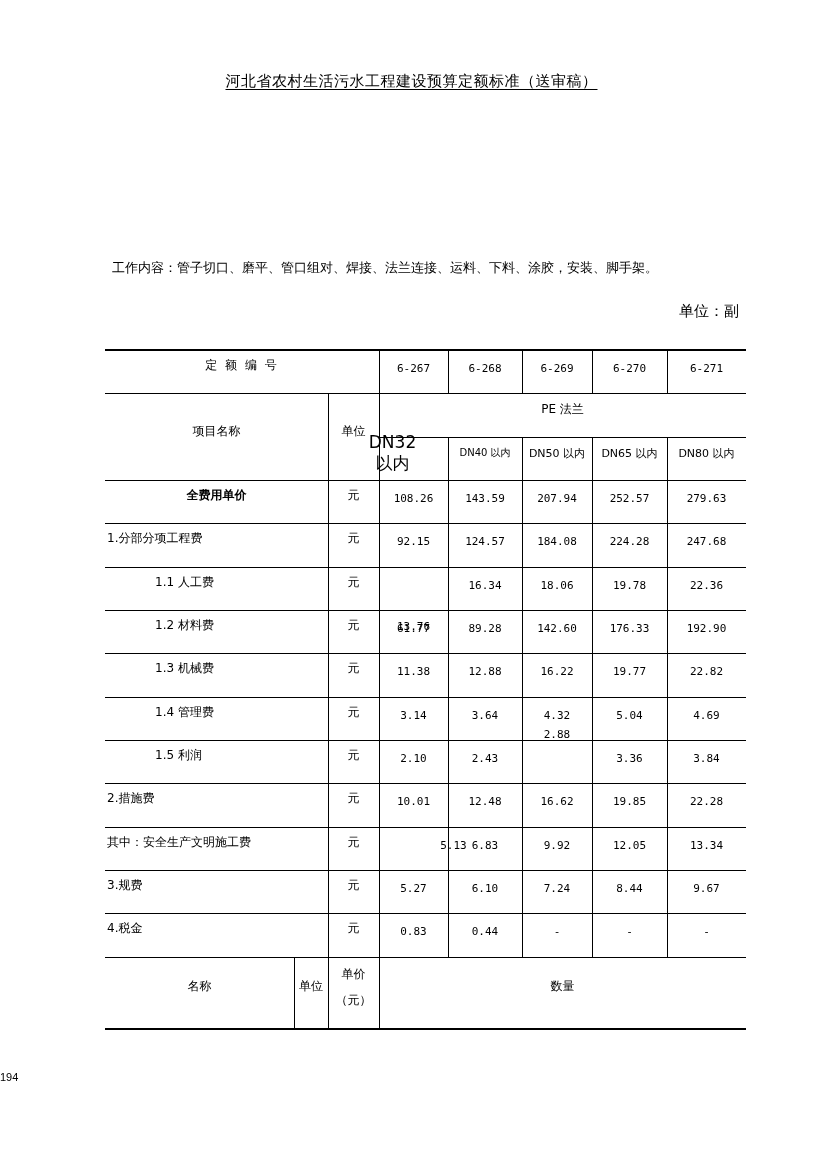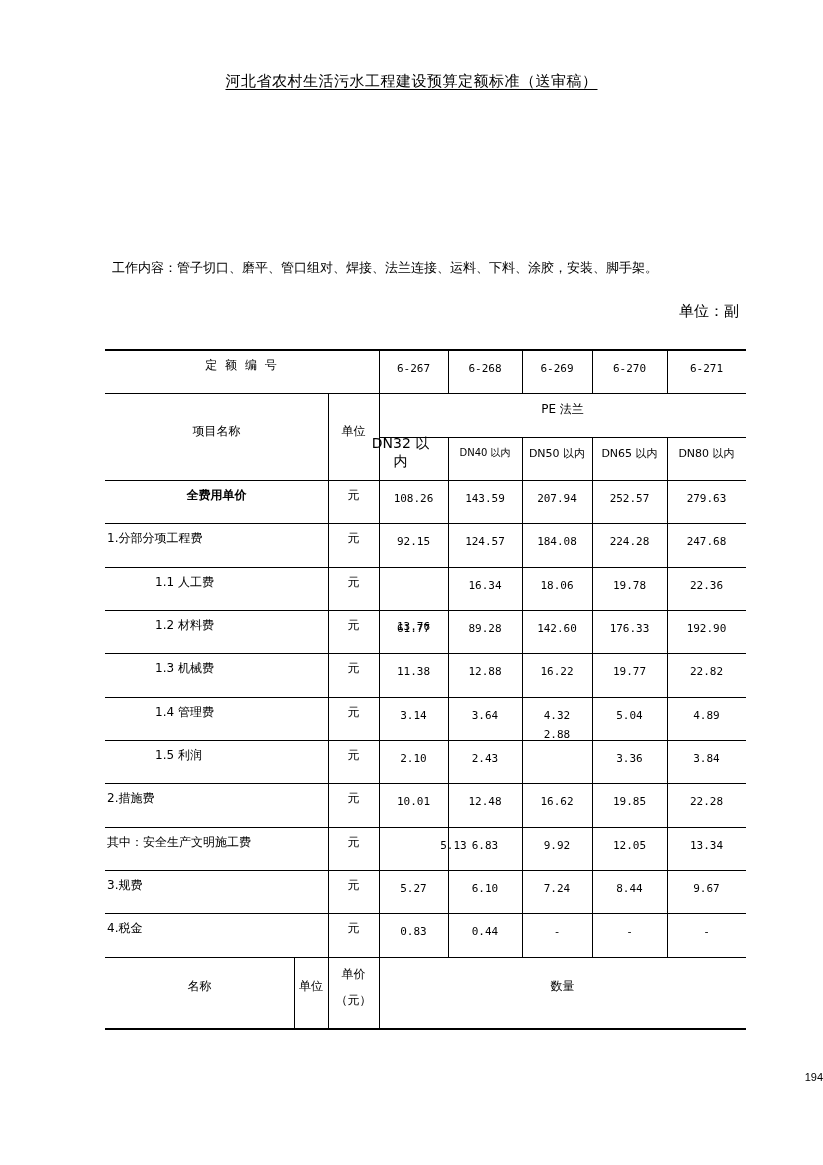--- a/index.html
+++ b/index.html
@@ -8,21 +8,21 @@
     font-family: "DejaVu Sans", "Liberation Sans", sans-serif; color: #000;
   }
   .abs { position: absolute; }
   .title {
     left: 0; width: 823px; top: 72px; text-align: center;
     font-size: 15px; letter-spacing: 0.5px;
   }
   .title span { text-decoration: underline; text-underline-offset: 3px; }
   .work { left: 112px; top: 259px; font-size: 13px; white-space: nowrap; }
   .unitline { right: 84px; top: 302px; font-size: 15px; }
-  .pagenum { left: 0; width: 823px; top: 1071px; text-align: right; font-size: 11px; font-family: "Liberation Sans", sans-serif; }
+  .pagenum { left: 0; width: 823px; top: 1071px; text-align: left; font-size: 11px; font-family: "Liberation Sans", sans-serif; }
 
   
   .tbl { position: absolute; left: 0; top: 0; }
   .cell {
     position: absolute; box-sizing: border-box; display: flex; align-items: center;
     justify-content: center; font-size: 12px; text-align: center;
   }
   .mono { font-family: "DejaVu Sans Mono", "Liberation Mono", monospace; font-size: 11px; }
   .hl { position: absolute; background: #000; height: 1px; }
   .vl { position: absolute; background: #000; width: 1px; }
@@ -71,21 +71,21 @@
   <div class="cell" style="left:105px;top:350px;width:274px;height:30px;letter-spacing:2px;">定 额 编 号</div>
   <div class="cell mono" style="left:379px;top:350px;width:69px;height:36px;">6-267</div>
   <div class="cell mono" style="left:448px;top:350px;width:74px;height:36px;">6-268</div>
   <div class="cell mono" style="left:522px;top:350px;width:70px;height:36px;">6-269</div>
   <div class="cell mono" style="left:592px;top:350px;width:75px;height:36px;">6-270</div>
   <div class="cell mono" style="left:667px;top:350px;width:79px;height:36px;">6-271</div>
 
   <div class="cell" style="left:105px;top:393px;width:223px;height:76px;">项目名称</div>
   <div class="cell" style="left:328px;top:393px;width:51px;height:76px;">单位</div>
   <div class="cell" style="left:379px;top:393px;width:367px;height:32px;">PE 法兰</div>
-  <div class="cell" style="left:366px;top:437px;width:69px;height:32px;font-size:14px;">DN32 以内</div>
+  <div class="cell" style="left:358px;top:437px;width:69px;height:32px;font-size:17px;">DN32 以内</div>
   <div class="cell" style="left:448px;top:437px;width:74px;height:32px;font-size:10px;">DN40 以内</div>
   <div class="cell" style="left:522px;top:437px;width:70px;height:32px;font-size:11px;">DN50 以内</div>
   <div class="cell" style="left:592px;top:437px;width:75px;height:32px;font-size:11px;">DN65 以内</div>
   <div class="cell" style="left:667px;top:437px;width:79px;height:32px;font-size:11px;">DN80 以内</div>
 
   <div id="data-rows">
       <div class="cell bold" style="left: 105px; top: 480px; width: 223px; height: 30px;">全费用单价</div>
       <div class="cell" style="left: 328px; top: 480px; width: 51px; height: 30px;">元</div>
       <div class="cell mono" style="left: 379px; top: 480px; width: 69px; height: 36px;">108.26</div>
       <div class="cell mono" style="left: 448px; top: 480px; width: 74px; height: 36px;">143.59</div>
@@ -119,21 +119,21 @@
       <div class="cell mono" style="left: 448px; top: 653px; width: 74px; height: 36px;">12.88</div>
       <div class="cell mono" style="left: 522px; top: 653px; width: 70px; height: 36px;">16.22</div>
       <div class="cell mono" style="left: 592px; top: 653px; width: 75px; height: 36px;">19.77</div>
       <div class="cell mono" style="left: 667px; top: 653px; width: 79px; height: 36px;">22.82</div>
       <div class="cell left" style="left: 155px; top: 697px; width: 173px; height: 30px;">1.4 管理费</div>
       <div class="cell" style="left: 328px; top: 697px; width: 51px; height: 30px;">元</div>
       <div class="cell mono" style="left: 379px; top: 697px; width: 69px; height: 36px;">3.14</div>
       <div class="cell mono" style="left: 448px; top: 697px; width: 74px; height: 36px;">3.64</div>
       <div class="cell mono" style="left: 522px; top: 697px; width: 70px; height: 36px;">4.32</div>
       <div class="cell mono" style="left: 592px; top: 697px; width: 75px; height: 36px;">5.04</div>
-      <div class="cell mono" style="left: 667px; top: 697px; width: 79px; height: 36px;">4.89</div>
+      <div class="cell mono" style="left: 667px; top: 697px; width: 79px; height: 36px;">4.69</div>
       <div class="cell left" style="left: 155px; top: 740px; width: 173px; height: 30px;">1.5 利润</div>
       <div class="cell" style="left: 328px; top: 740px; width: 51px; height: 30px;">元</div>
       <div class="cell mono" style="left: 379px; top: 740px; width: 69px; height: 36px;">2.10</div>
       <div class="cell mono" style="left: 448px; top: 740px; width: 74px; height: 36px;">2.43</div>
       <div class="cell mono" style="left: 522px; top: 716px; width: 70px; height: 36px; text-align: center;">2.88</div>
       <div class="cell mono" style="left: 592px; top: 740px; width: 75px; height: 36px;">3.36</div>
       <div class="cell mono" style="left: 667px; top: 740px; width: 79px; height: 36px;">3.84</div>
       <div class="cell left" style="left: 107px; top: 783px; width: 221px; height: 30px;">2.措施费</div>
       <div class="cell" style="left: 328px; top: 783px; width: 51px; height: 30px;">元</div>
       <div class="cell mono" style="left: 379px; top: 783px; width: 69px; height: 36px;">10.01</div>

